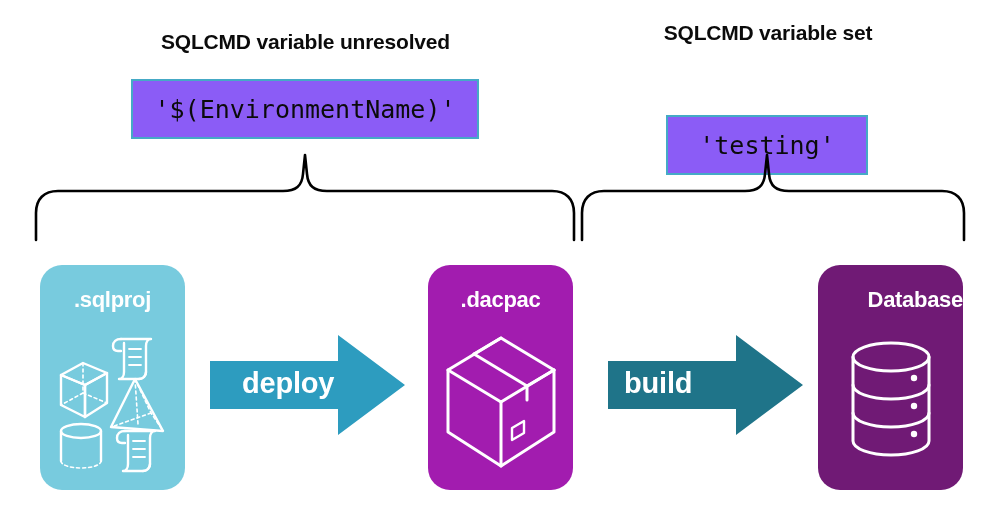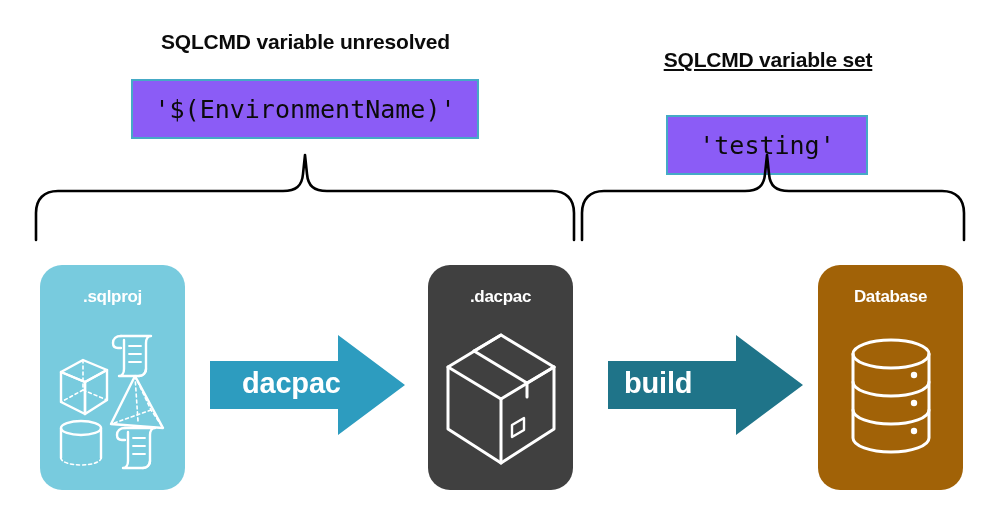--- a/index.html
+++ b/index.html
@@ -60,21 +60,21 @@
   .node-card {
     box-sizing: border-box;
     border-radius: 22px;
     display: flex;
     flex-direction: column;
     align-items: center;
   }
   .node-label {
     font-family: "Liberation Sans", sans-serif;
     font-weight: bold;
-    font-size: 17px;
+    font-size: 22px;
     color: #ffffff;
     letter-spacing: -0.3px;
     margin-top: 22px;
     white-space: nowrap;
   }
   .node-art {
     flex: 1;
     width: 100%;
     display: flex;
     align-items: center;
@@ -91,21 +91,21 @@
     pointer-events: none;
   }
 </style>
 </head>
 <body>
 
 <div id="canvas">
 
   <div class="abs section-title" style="left:118px; top:30px; width:375px;">SQLCMD variable unresolved</div>
 
-  <div class="abs section-title" style="left:612px; top:48px; width:312px;text-decoration:underline;">SQLCMD variable set</div>
+  <div class="abs section-title" style="left:612px; top:21px; width:312px;">SQLCMD variable set</div>
 
   <div class="abs value-box" style="left:131px; top:79px; width:348px; height:60px;">
     <span class="value-text">'$(EnvironmentName)'</span>
   </div>
 
   <div class="abs value-box" style="left:666px; top:79px; width:202px; height:60px;margin-top:36px;">
     <span class="value-text">'testing'</span>
   </div>
 
   <svg class="abs brace-layer" viewBox="0 0 1000 522">
@@ -180,24 +180,24 @@
           <line x1="80" y1="130" x2="92" y2="130" stroke-width="1.8"></line>
         </g>
       </svg>
     </div>
   </div>
 
   <div class="abs" style="left:210px; top:335px; width:195px; height:100px;">
     <svg width="195" height="100" viewBox="0 0 195 100">
       <path d="M0,26 L128,26 L128,0 L195,50 L128,100 L128,74 L0,74 Z" fill="#2D9CBF"></path>
     </svg>
-    <div class="arrow-label" style="left:32px; top:32px;">dacpac</div>
-  </div>
-
-  <div class="abs node-card" style="left:428px; top:265px; width:145px; height:225px; background:#404040;">
+    <div class="arrow-label" style="left:32px; top:32px;">deploy</div>
+  </div>
+
+  <div class="abs node-card" style="left:428px; top:265px; width:145px; height:225px; background:#a21caf;">
     <div class="node-label">.dacpac</div>
     <div class="node-art">
       <svg width="118" height="140" viewBox="0 0 118 140" fill="none" stroke="#ffffff" stroke-width="3" stroke-linecap="round" stroke-linejoin="round">
 
         <path d="M59,6 L112,38 L112,100 L59,134 L6,100 L6,38 Z"></path>
 
         <path d="M6,38 L59,70 L112,38"></path>
 
         <path d="M59,70 L59,134"></path>
 
@@ -210,21 +210,21 @@
     </div>
   </div>
 
   <div class="abs" style="left:608px; top:335px; width:195px; height:100px;">
     <svg width="195" height="100" viewBox="0 0 195 100">
       <path d="M0,26 L128,26 L128,0 L195,50 L128,100 L128,74 L0,74 Z" fill="#1F7489"></path>
     </svg>
     <div class="arrow-label" style="left:16px; top:32px;">build</div>
   </div>
 
-  <div class="abs node-card" style="left:818px; top:265px; width:145px; height:225px; background:#a16207;">
+  <div class="abs node-card" style="left:818px; top:265px; width:145px; height:225px; background:#701a75;align-items:flex-end;">
     <div class="node-label">Database</div>
     <div class="node-art">
       <svg width="100" height="130" viewBox="0 0 100 130" fill="none" stroke="#ffffff" stroke-width="3" stroke-linecap="round" stroke-linejoin="round">
         <ellipse cx="50" cy="20" rx="38" ry="14"></ellipse>
         <path d="M12,20 L12,104 C12,111.7 29,118 50,118 C71,118 88,111.7 88,104 L88,20"></path>
         <path d="M12,48 C12,55.7 29,62 50,62 C71,62 88,55.7 88,48"></path>
         <path d="M12,76 C12,83.7 29,90 50,90 C71,90 88,83.7 88,76"></path>
         <circle cx="73" cy="41" r="3.2" fill="#ffffff" stroke="none"></circle>
         <circle cx="73" cy="69" r="3.2" fill="#ffffff" stroke="none"></circle>
         <circle cx="73" cy="97" r="3.2" fill="#ffffff" stroke="none"></circle>

